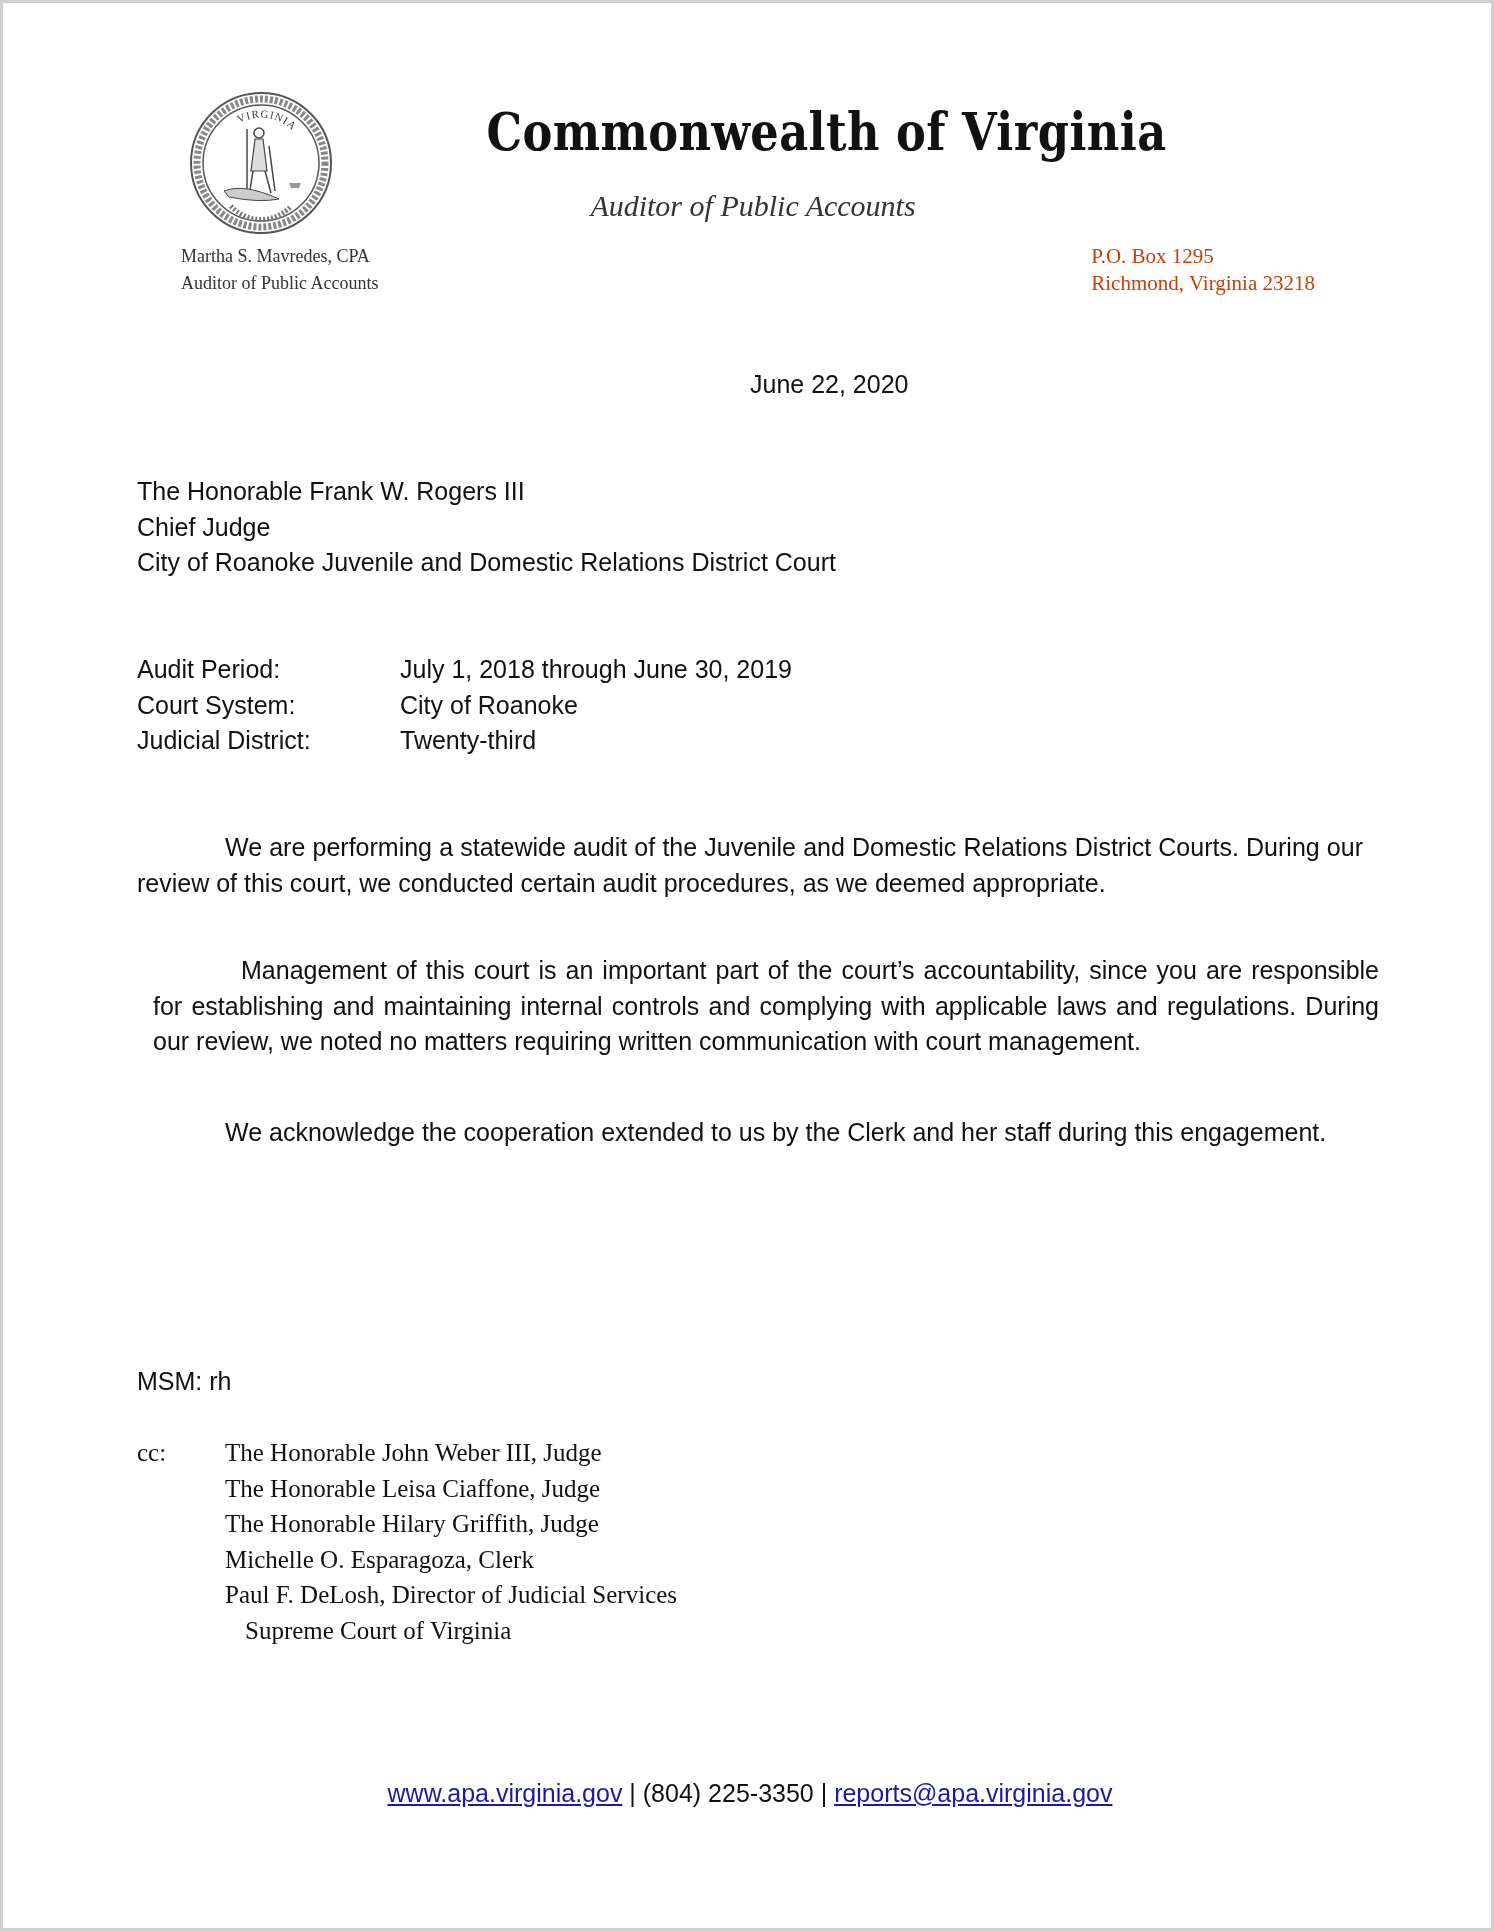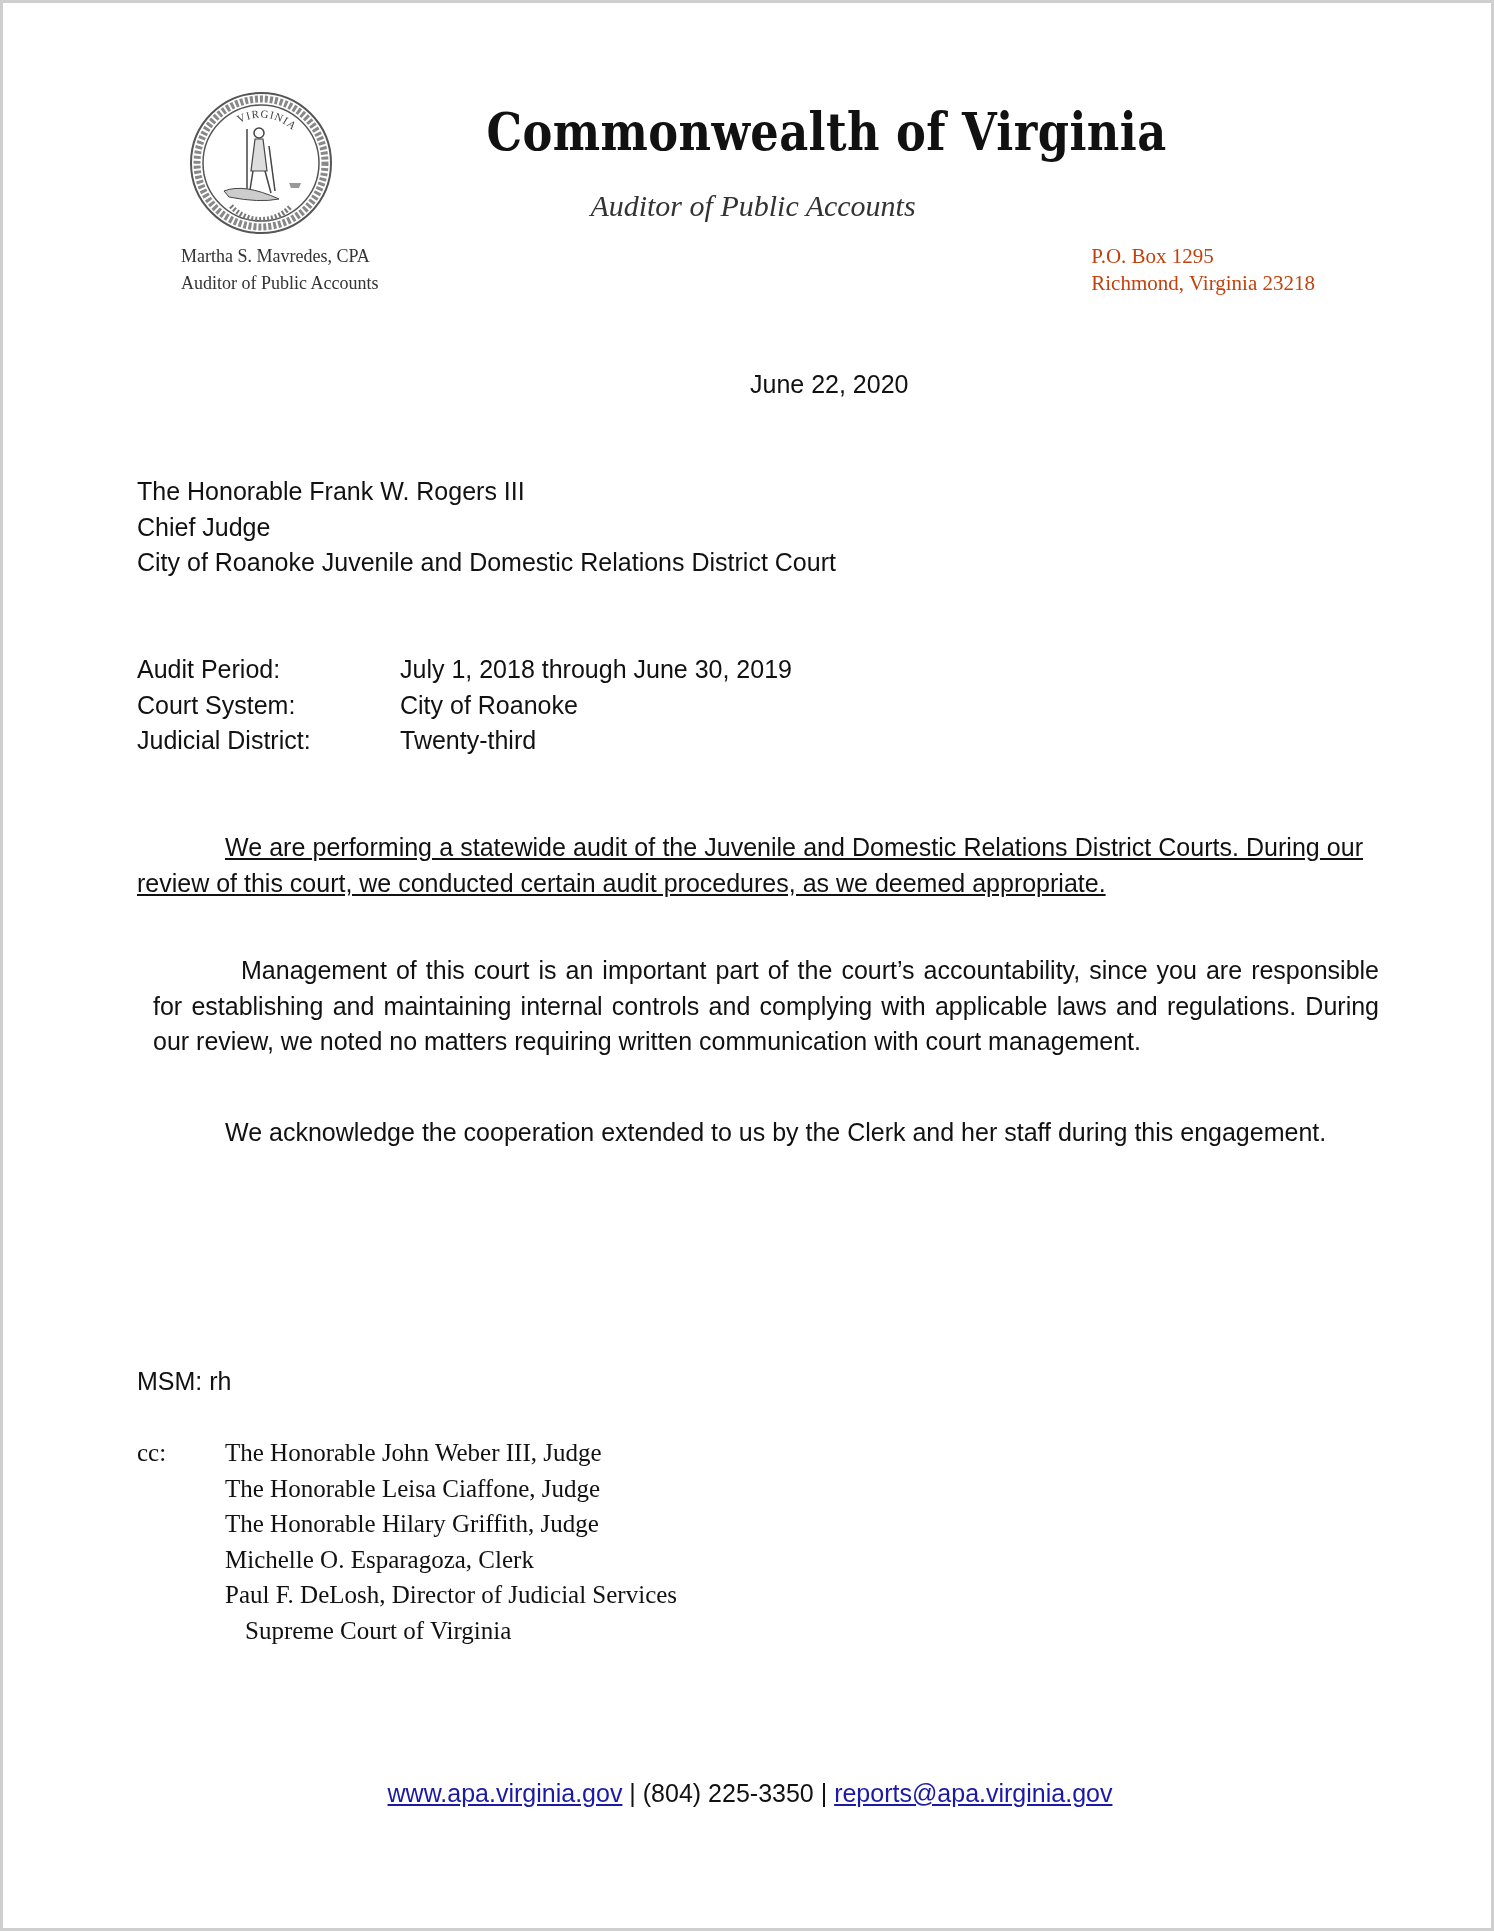--- a/index.html
+++ b/index.html
@@ -28,21 +28,21 @@
   .body-text { font-size: 25px; line-height: 35.6px; }
   .date { left: 747px; top: 364px; }
   .addressee { left: 134px; top: 471px; }
   .meta { left: 134px; top: 649px; }
   .meta-row { display: flex; }
   .meta-label { width: 263px; }
   .para {
     position: absolute; left: 134px; width: 1226px;
     text-align: justify; text-indent: 88px; white-space: normal;
   }
-  .p1 { top: 827px; text-decoration: underline; }
+  .p1 { top: 827px; }
   .p2 { top: 934px; }
   .p3 { top: 1112px; }
   .sig { left: 747px; top: 1254px; }
   .initials { left: 134px; top: 1361px; }
   .cc { left: 134px; top: 1432px; display: flex; font-family: Liberation Serif, serif; }
   .cc-label { width: 88px; }
   .cc-list div.indent { padding-left: 20px; }
 
   
   .footer { left: 0; top: 1776px; width: 1494px; text-align: center; font-size: 25px; }

